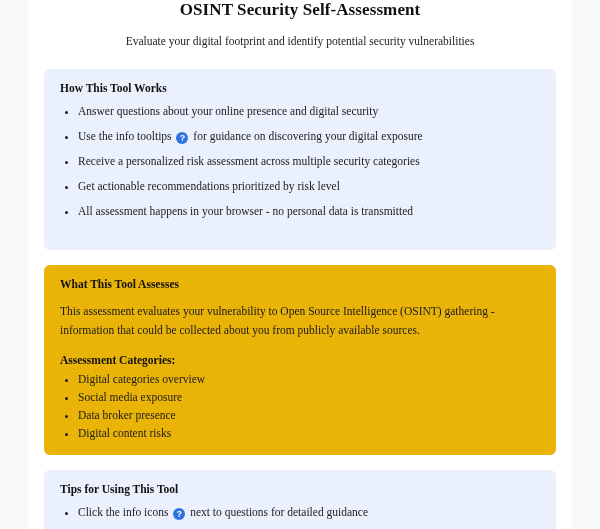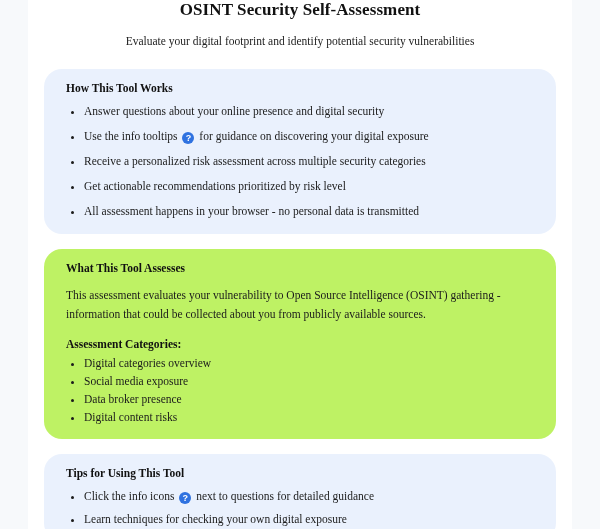--- a/index.html
+++ b/index.html
@@ -38,28 +38,28 @@
   .page-subtitle {
     margin: 0;
     padding-top: 15px;
     text-align: center;
     font-size: 11.5px;
     color: #222222;
   }
 
   .info-box {
     margin: 0 0 15px 0;
-    border-radius: 18px;
-    padding: 13px 14px 14px 22px;
+    border-radius: 6px;
+    padding: 13px 14px 14px 16px;
   }
   .info-box.blue {
     background: #eaf1fd;
   }
   .info-box.cream {
-    background: #bef264;
+    background: #eab308;
   }
 
   .box-heading {
     margin: 0 0 10px 0;
     font-size: 11.5px;
     font-weight: bold;
     color: #111111;
   }
 
   .box-paragraph {
@@ -71,21 +71,21 @@
 
   ul.bullets {
     margin: 0;
     padding: 0 0 0 18px;
     list-style: disc;
   }
   ul.bullets.spaced > li {
     margin-bottom: 9.5px;
   }
   ul.bullets.spaced > li:last-child {
-    margin-bottom: 0;
+    margin-bottom: 16px;
   }
   ul.bullets.tight > li {
     margin-bottom: 7px;
   }
   ul.bullets.tight > li:last-child {
     margin-bottom: 0;
   }
   ul.bullets.compact > li {
     margin-bottom: 2.5px;
   }

